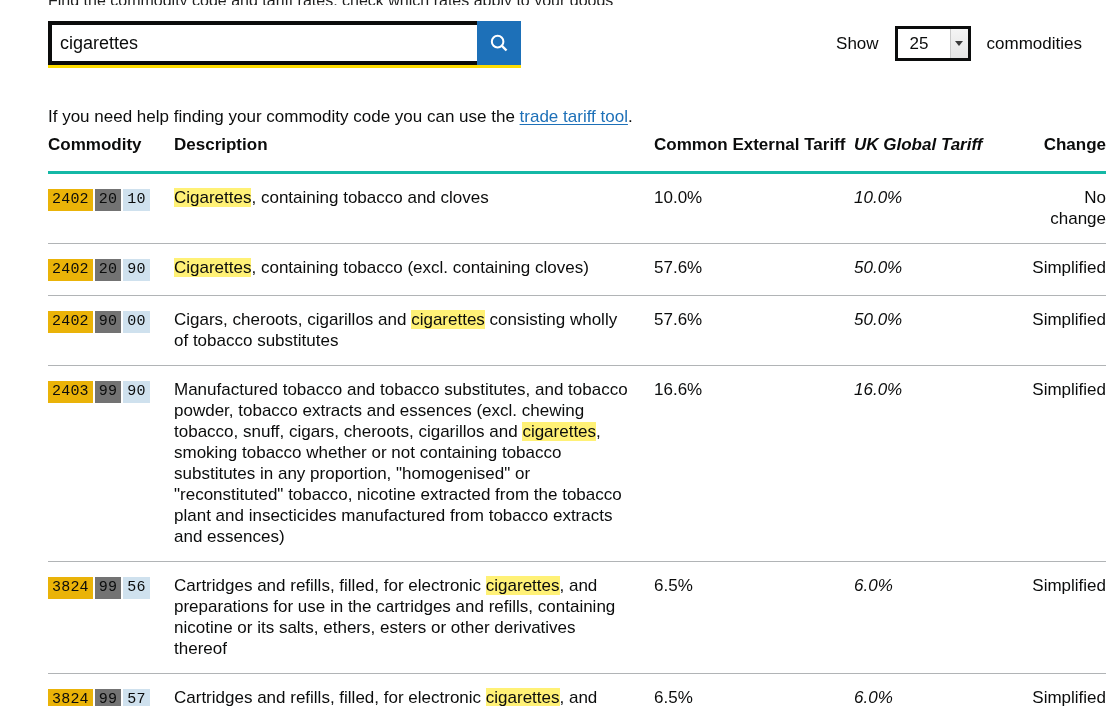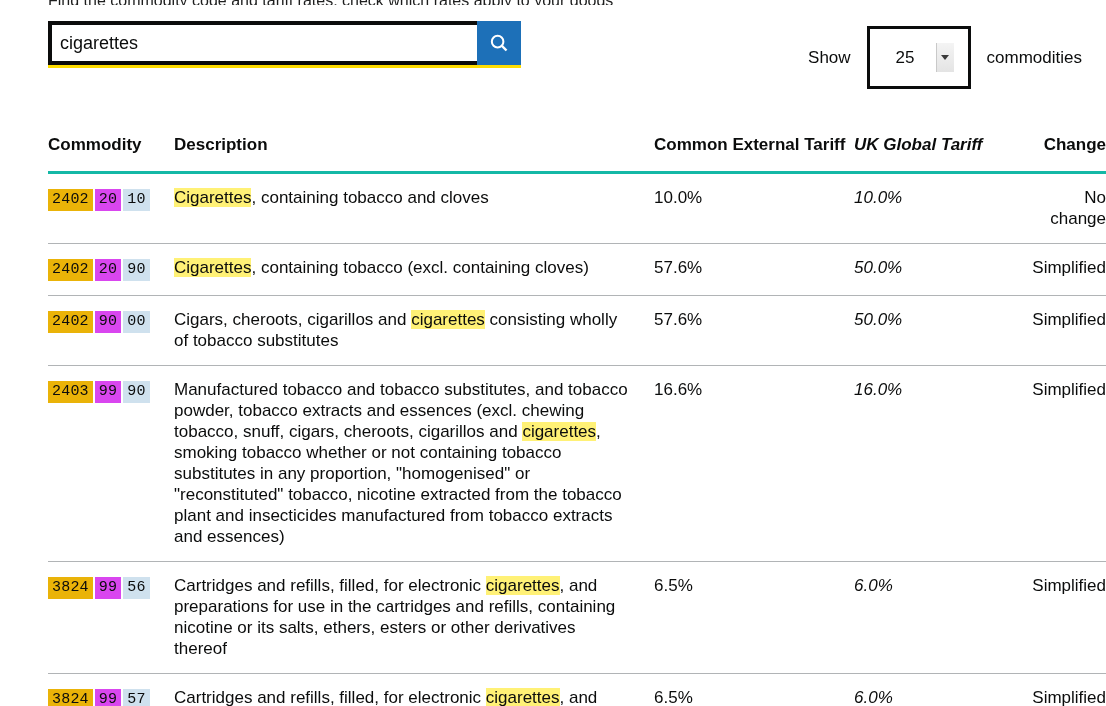--- a/index.html
+++ b/index.html
@@ -97,21 +97,21 @@
     color: #0b0c0c;
     white-space: nowrap;
   }
   .select-shell {
     position: relative;
     display: inline-flex;
     align-items: flex-end;
     border: 3px solid #0b0c0c;
     background: #ffffff;
     height: 29px;
-    padding: 14px;
+    padding: 0;
   }
   .select-value {
     padding: 0 10px 0 12px;
     font-size: 17px;
     line-height: 29px;
     color: #0b0c0c;
     min-width: 30px;
   }
   .select-arrow-btn {
     width: 17px;
@@ -187,21 +187,21 @@
   .code {
     display: inline-flex;
     font-family: "Liberation Mono", monospace;
     font-size: 15px;
     line-height: 20px;
     letter-spacing: 0.2px;
     white-space: nowrap;
   }
   .code span { padding: 1px 4px; }
   .code .seg-a { background: #eab308; }
-  .code .seg-b { background: #d946ef; }
+  .code .seg-b { background: #737373; }
   .code .seg-c { background: #cfe1ee; }
   .code .gap { background: transparent; padding: 1px 1px; }
 
   mark.hl {
     background: #fff176;
     color: #0b0c0c;
     padding: 0;
   }
 
   .desc { max-width: 440px; }
@@ -231,20 +231,23 @@
     <span>Show</span>
     <span class="select-shell">
       <span class="select-value">25</span>
       <span class="select-arrow-btn">
         <span class="caret"></span>
       </span>
     </span>
     <span>commodities</span>
   </div>
 
+  <p class="hint">
+    <span>If you need help finding your commodity code you can use the </span><a href="#">trade tariff tool</a><span>.</span>
+  </p>
 
   <div class="table-wrap">
     <table class="results">
       <thead>
         <tr>
           <th class="col-commodity">Commodity</th>
           <th class="col-description">Description</th>
           <th class="col-cet">Common External Tariff</th>
           <th class="col-ukgt">UK Global Tariff</th>
           <th class="col-change">Change</th>

